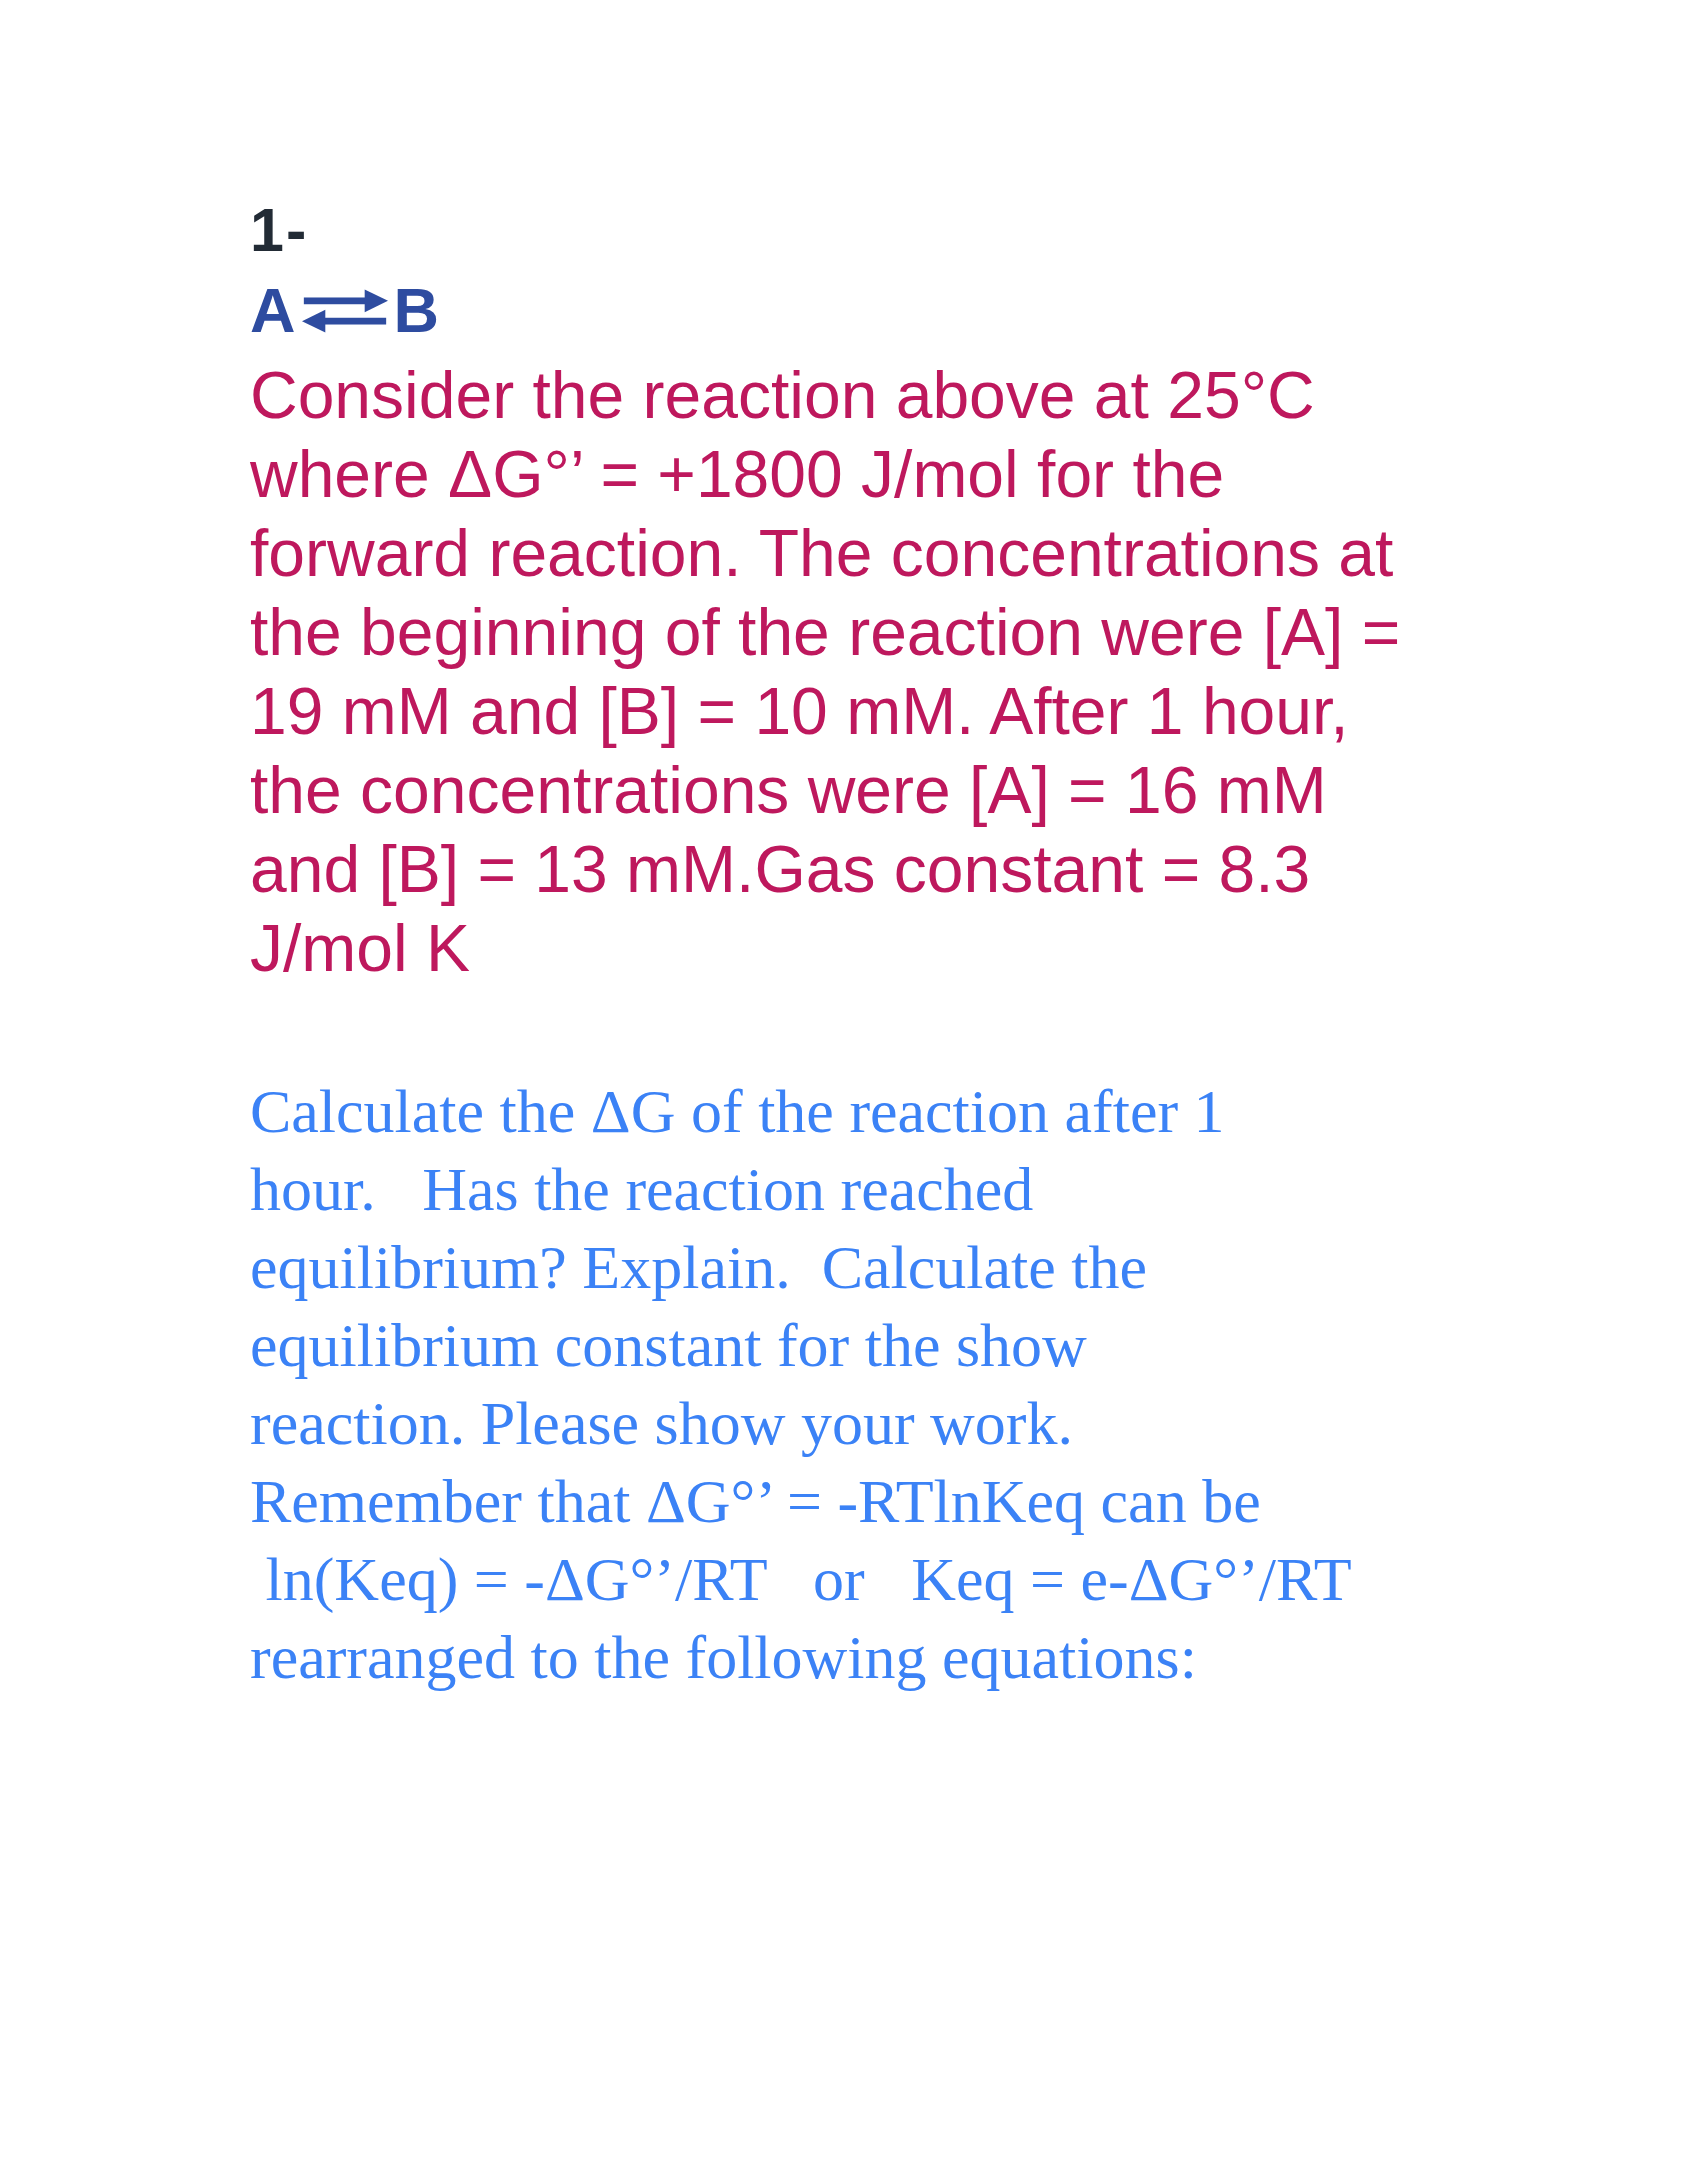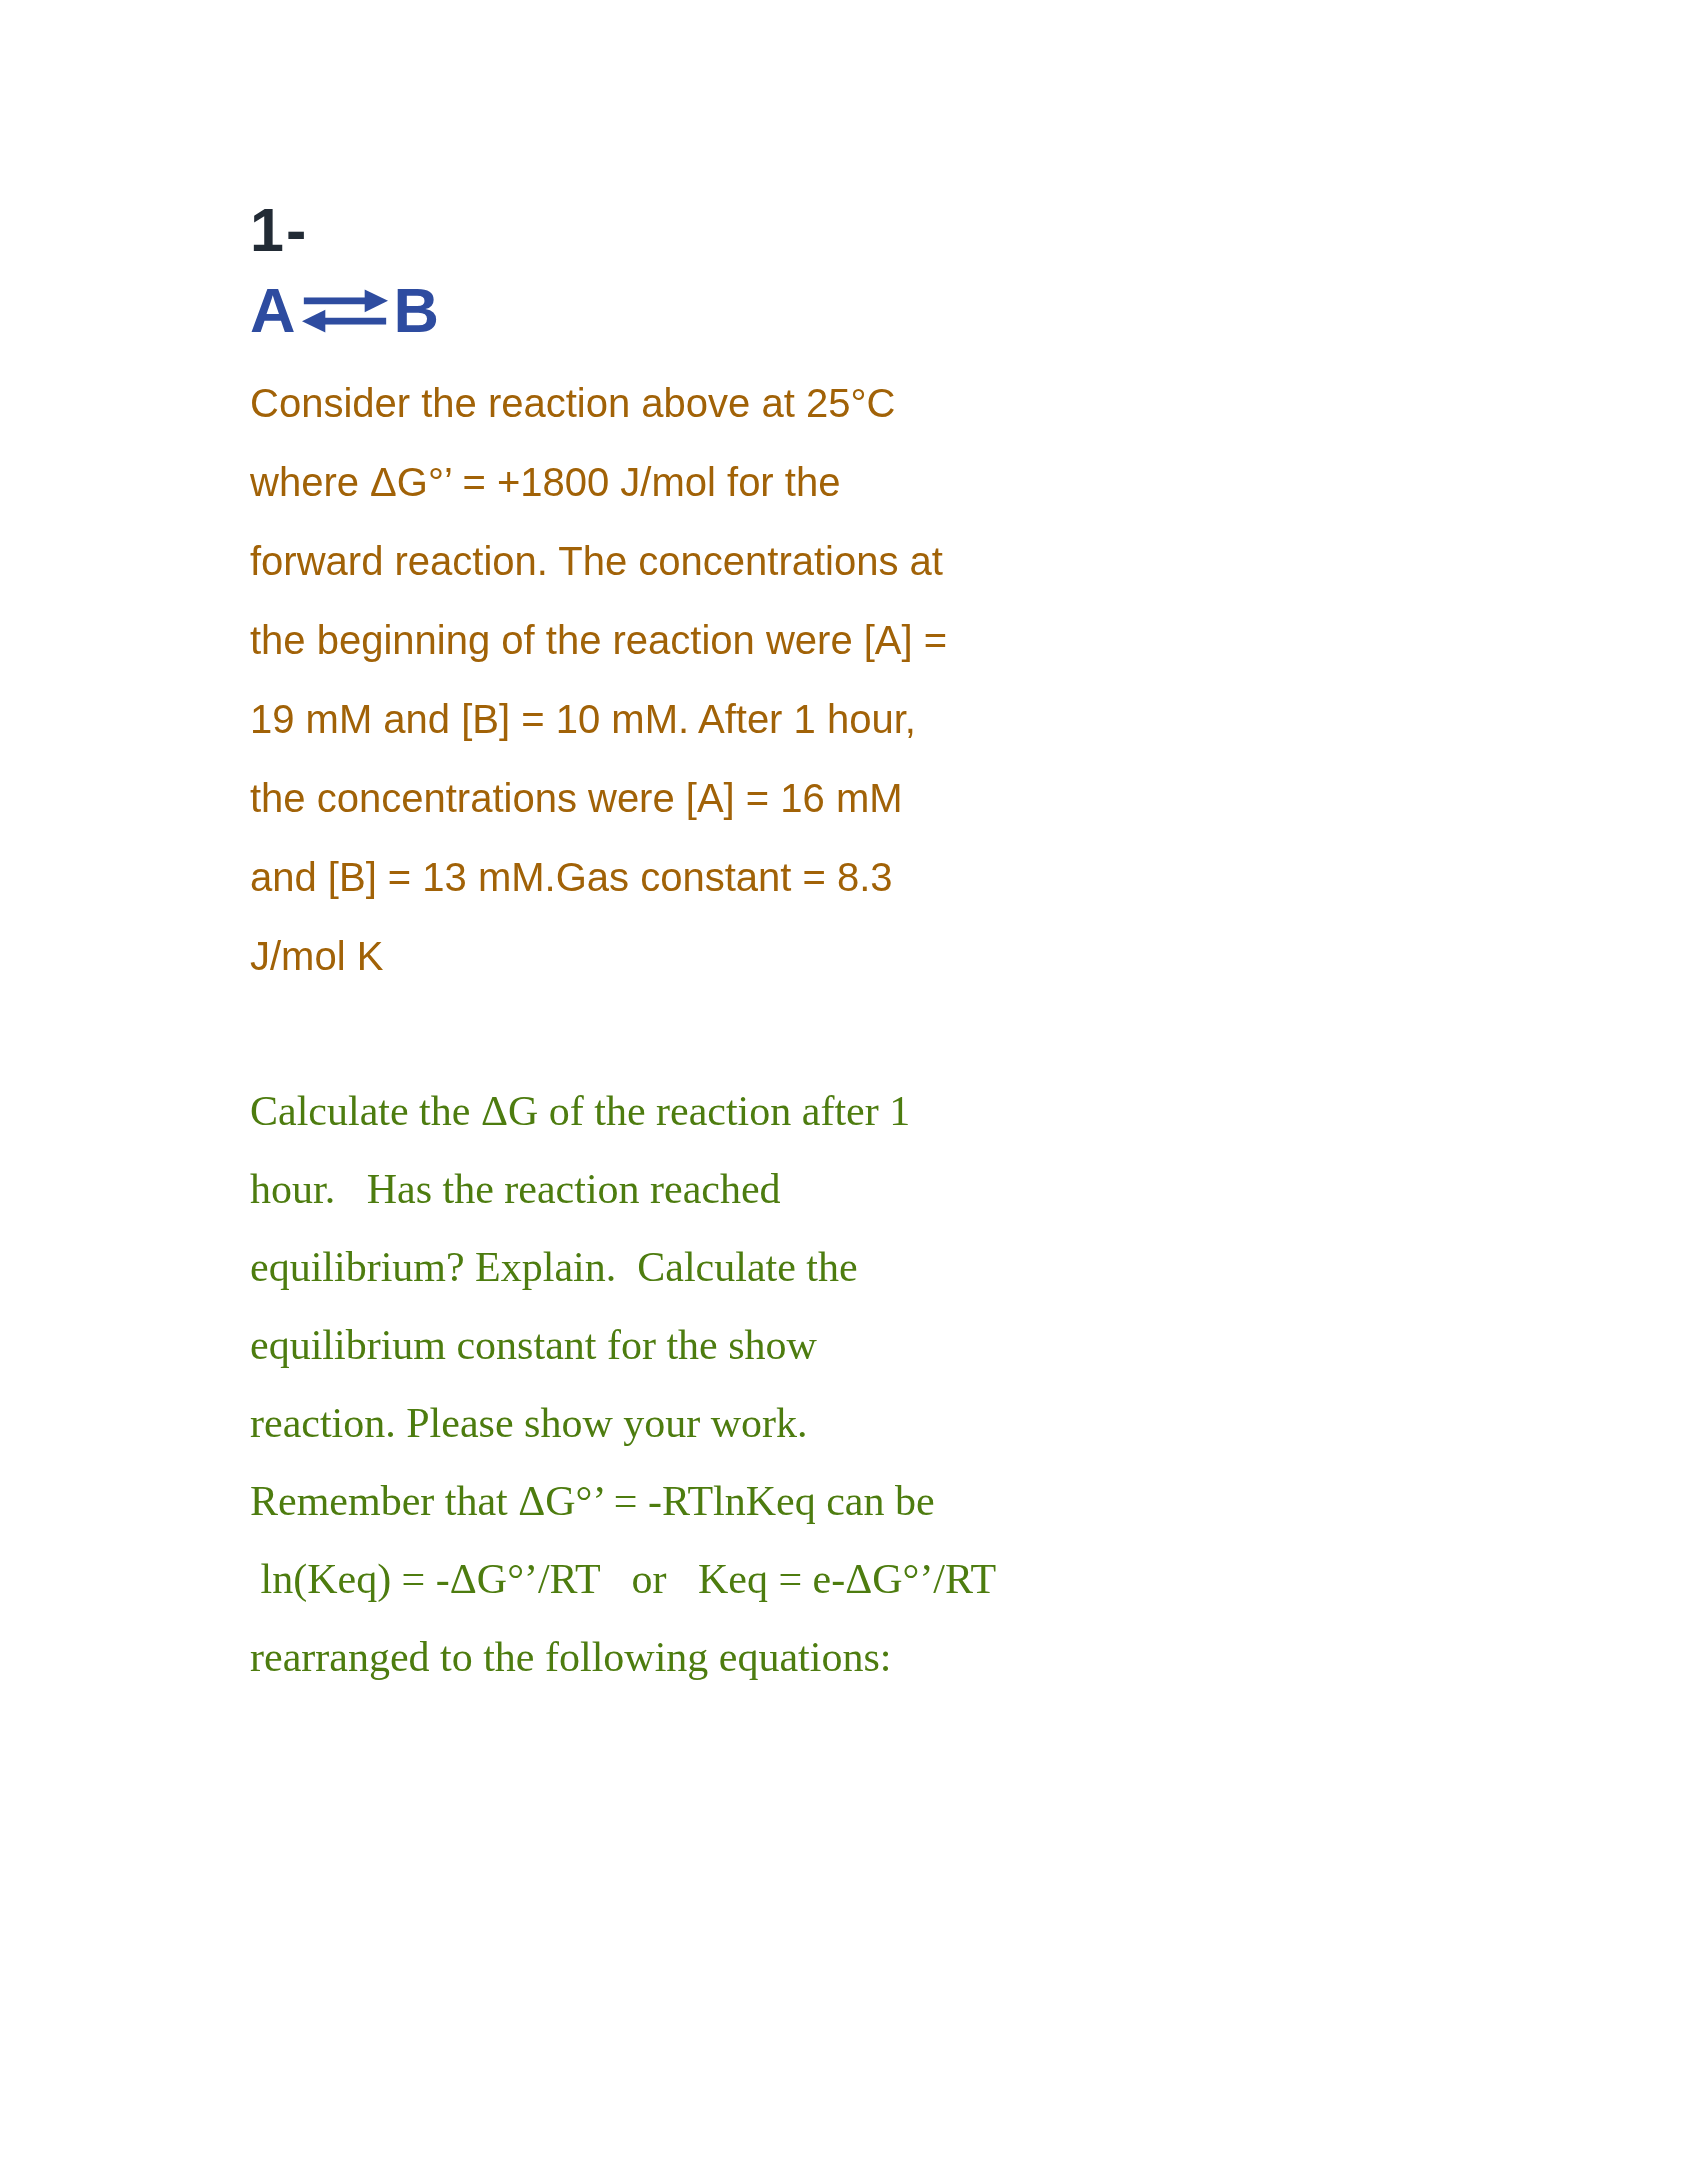--- a/index.html
+++ b/index.html
@@ -48,31 +48,30 @@
   .para {
     position: absolute;
     left: 250px;
   }
   .para .line {
     white-space: pre-wrap;
   }
   .para-sans {
     top: 356px;
     font-family: "Liberation Sans", sans-serif;
-    font-size: 40px;
+    font-size: 66px;
     line-height: 79px;
-    color: #a16207;
-    margin-top: 8px;
+    color: #be185d;
   }
   .para-serif {
     top: 1072px;
     font-family: "Liberation Serif", serif;
-    font-size: 42px;
+    font-size: 62px;
     line-height: 78px;
-    color: #4d7c0f;
+    color: #3b82f6;
   }
 </style>
 </head>
 <body>
 
 <div class="page">
 
   <div class="problem-number">1-</div>
 
   <div class="reaction-equation">

